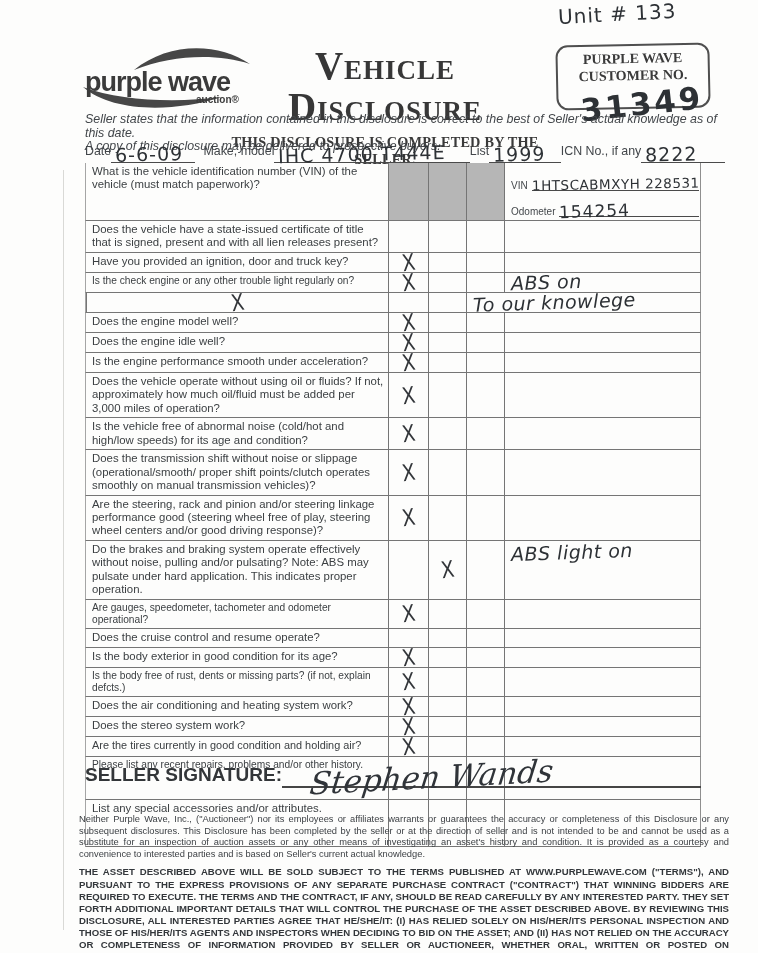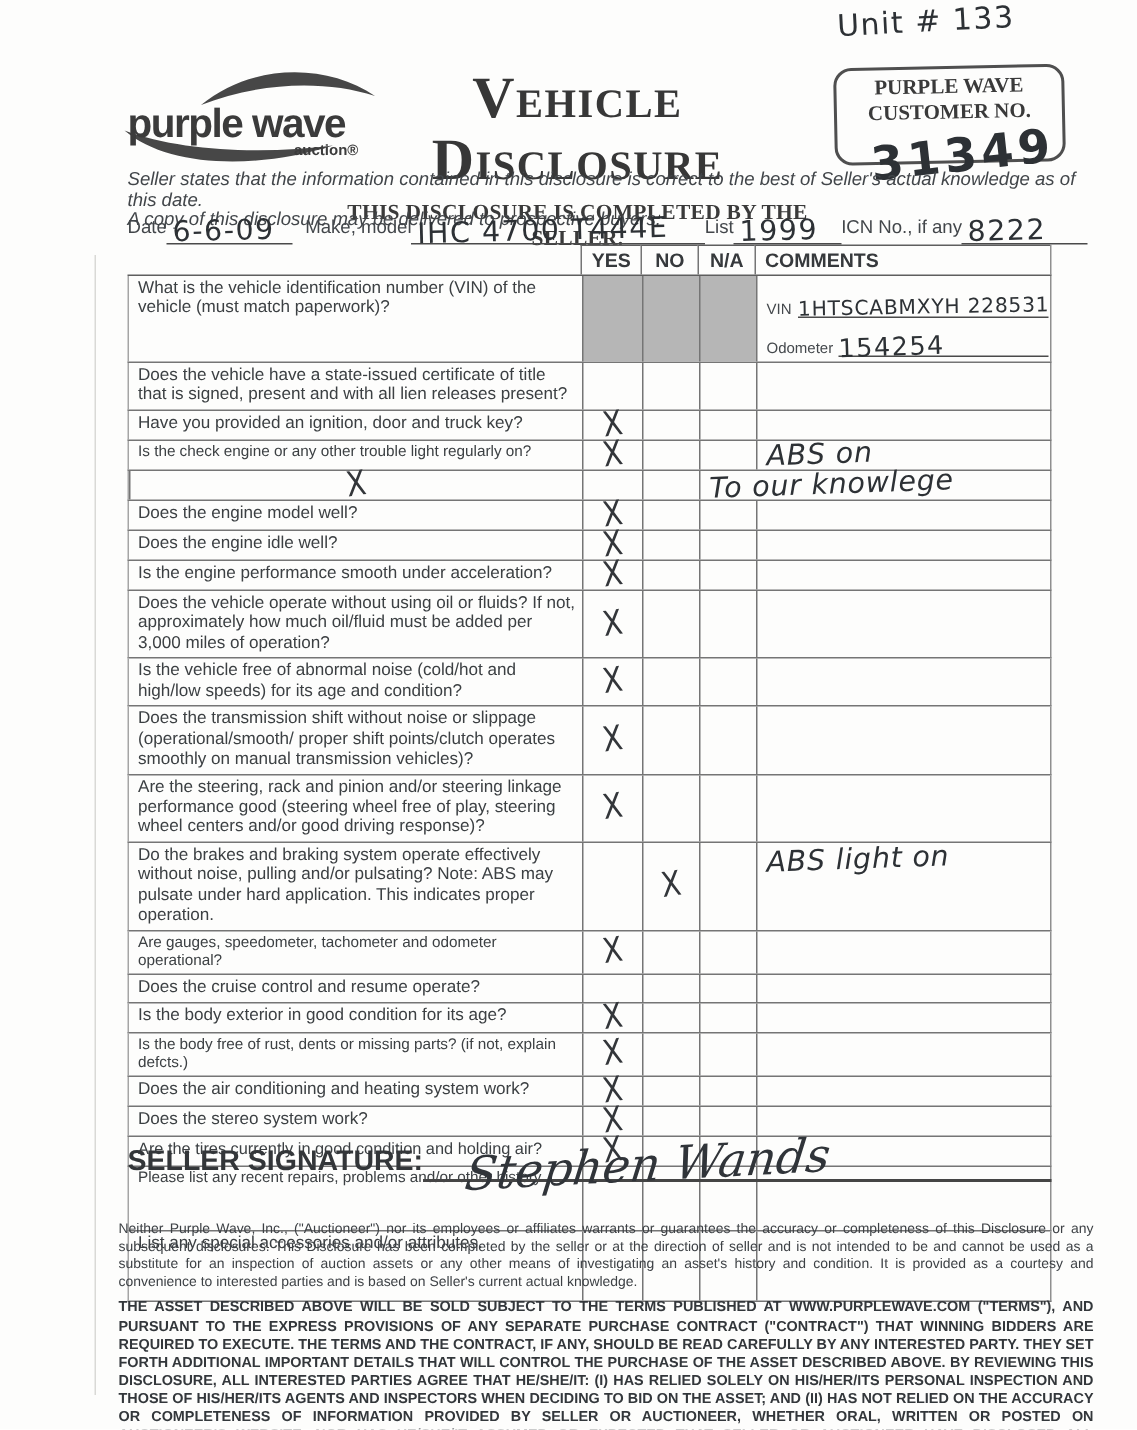--- a/index.html
+++ b/index.html
@@ -112,27 +112,20 @@
     <span class="gap"></span>
     <span class="dl">Make, model</span>
     <span class="dv w2"><span class="hw hwval">IHC 4700 T444E</span></span>
     <span class="dl">List</span>
     <span class="dv w3"><span class="hw hwval">1999</span></span>
     <span class="dl">ICN No., if any</span>
     <span class="dv w4"><span class="hw hwval">8222</span></span>
   </div>
 
   <div class="dtable">
-    <div class="trow thead">
-      <div class="q"></div>
-      <div class="mk hh">YES</div>
-      <div class="mk hh">NO</div>
-      <div class="mk hh">N/A</div>
-      <div class="cm hh ch">COMMENTS</div>
-    </div>
 
     <div class="trow r0">
       <div class="q">What is the vehicle identification number (VIN) of the vehicle (must match paperwork)?</div>
       <div class="mk shaded"></div>
       <div class="mk shaded"></div>
       <div class="mk shaded"></div>
       <div class="cm vinbox">
         <div class="cmline">
           <span class="cl">VIN</span>
           <span class="u"><span class="hw vinval">1HTSCABMXYH 228531</span></span>

